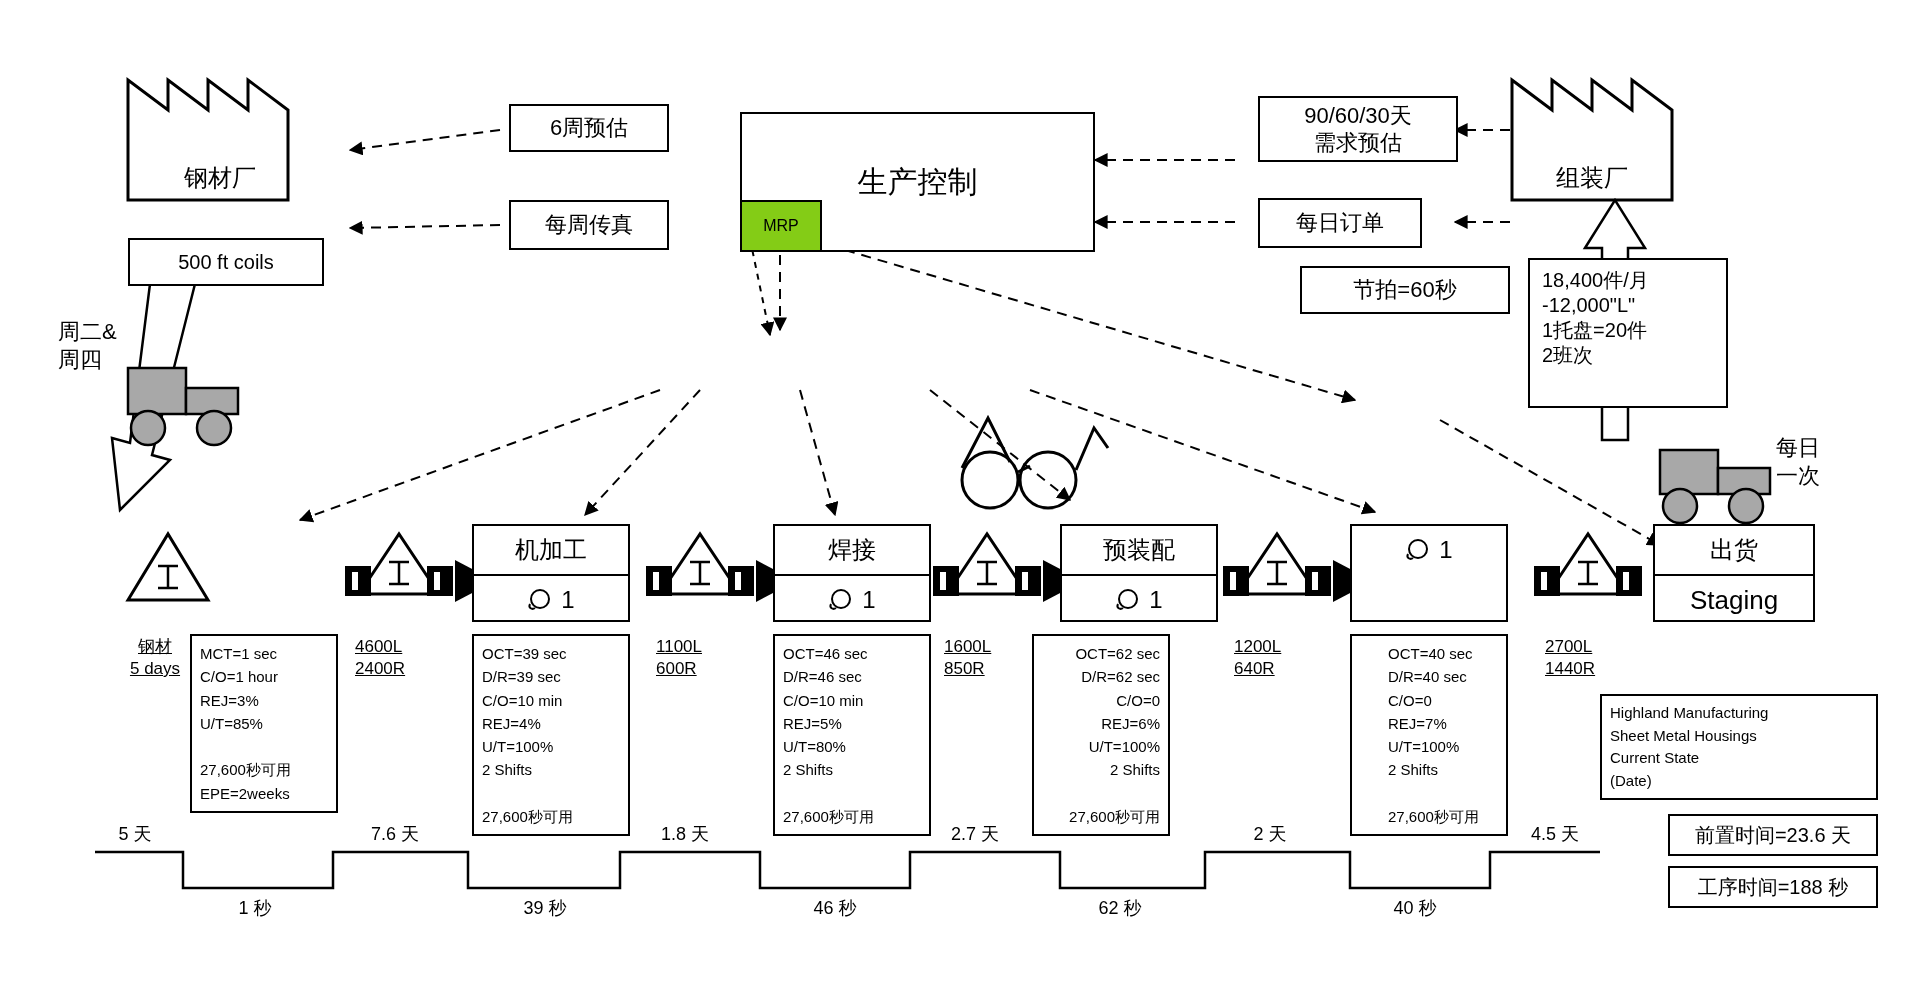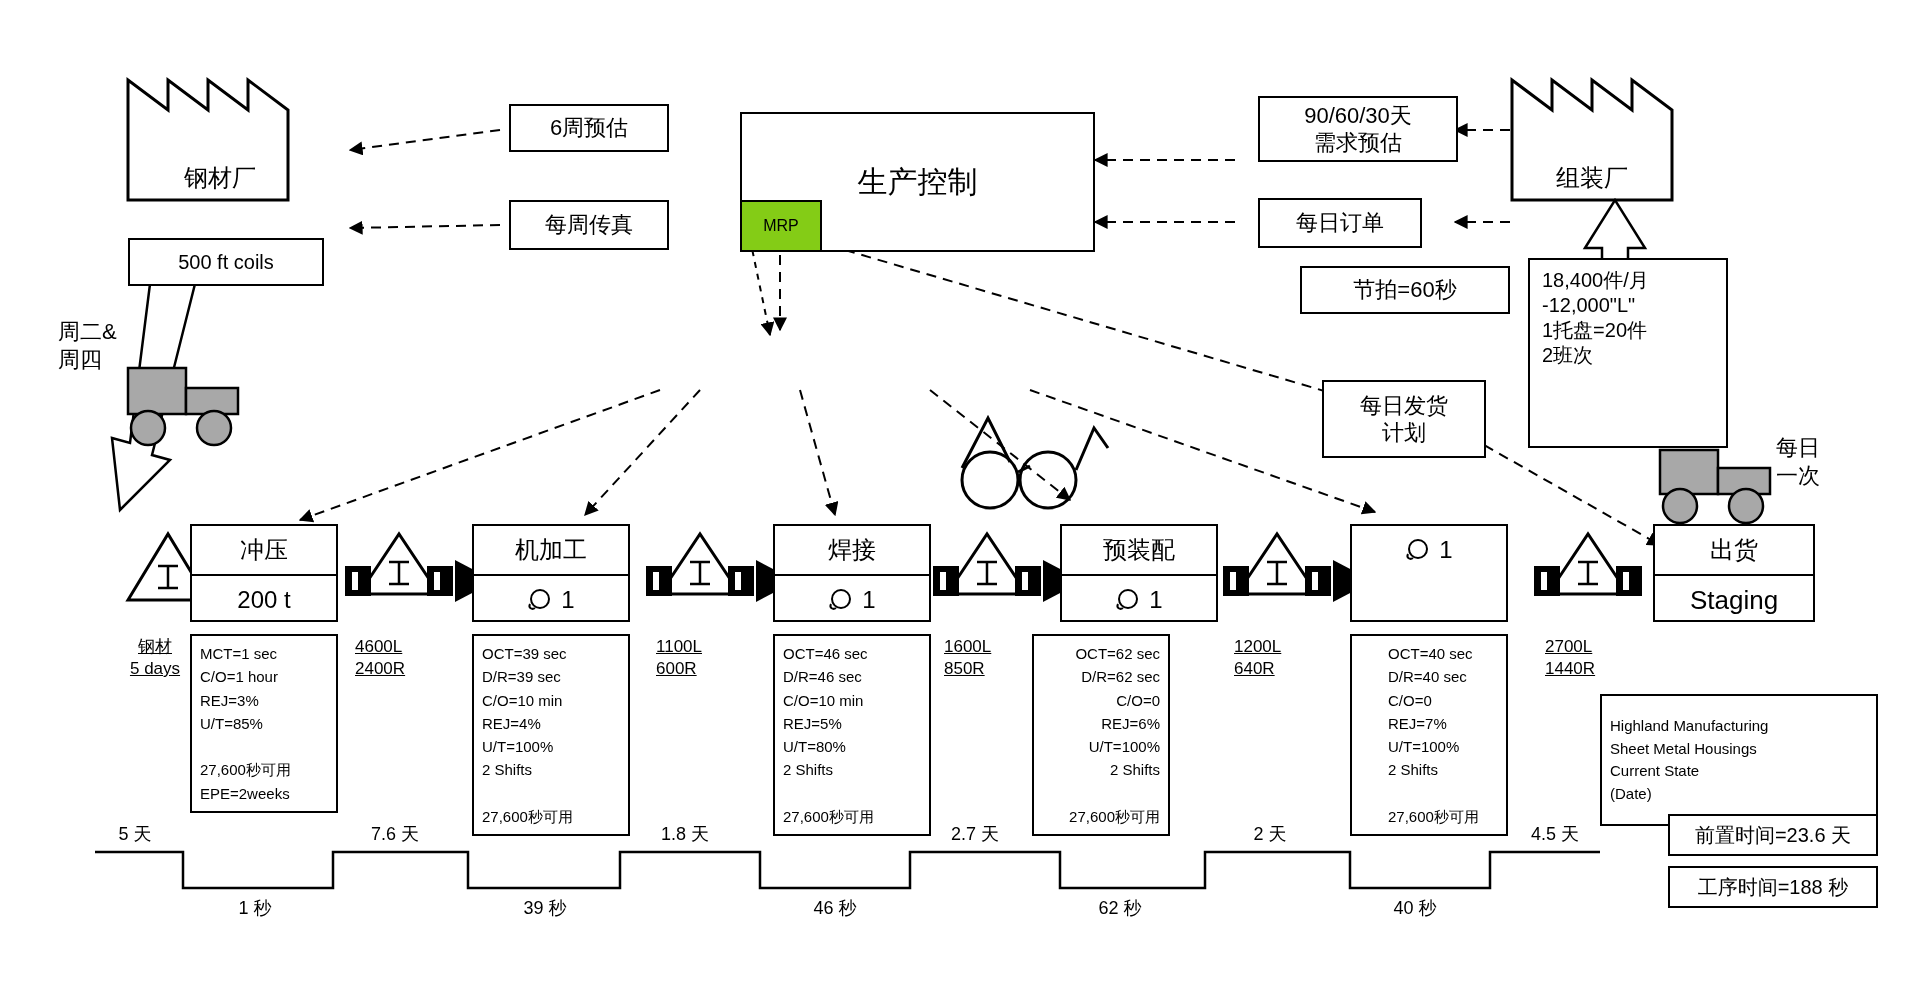--- a/index.html
+++ b/index.html
@@ -10,21 +10,21 @@
   .cn{font-family:"Liberation Sans",sans-serif;} .t20{font-size:20px;} .t22{font-size:22px;}
   .t24{font-size:24px;} .t30{font-size:30px;}
   .lbl{white-space:pre-line;}
   svg.ov{position:absolute;left:0;top:0;width:1920px;height:992px;pointer-events:none;}
   .proc{border:2px solid #000;background:#fff;}
   .proc .hd{height:48px;display:flex;align-items:center;justify-content:center;font-size:24px;border-bottom:2px solid #000;}
   .proc .md{height:48px;display:flex;align-items:center;justify-content:center;gap:8px;font-size:24px;}
   .datab{border:2px solid #000;background:#fff;padding:6px 8px;font-size:15px;line-height:1.55;white-space:pre-line;}
   .inv-label{font-size:17px;line-height:1.3;white-space:pre-line;text-align:center;text-decoration:underline;}
   .tl-num{font-size:18px;text-align:center;}
-  .note{border:2px solid #000;background:#fff;padding:19px 8px;font-size:15px;line-height:1.5;white-space:pre-line;}
+  .note{border:2px solid #000;background:#fff;padding:6px 8px;font-size:15px;line-height:1.5;white-space:pre-line;}
   .mrp{position:absolute;border:2px solid #000;background:#84cc16;font-size:16px;display:flex;align-items:center;justify-content:center;}
 </style>
 </head>
 <body>
 
 <div class="stage">
 
   <svg class="ov" viewBox="0 0 1920 992">
     <defs>
       <marker id="mkArrow" viewBox="0 0 10 10" refX="9" refY="5" markerWidth="7" markerHeight="7" orient="auto-start-reverse">
@@ -164,49 +164,43 @@
   <div class="abs box cn t30" style="left:740px;top:112px;width:355px;height:140px;">生产控制</div>
   <div class="mrp" style="left:740px;top:200px;width:78px;height:48px;">MRP</div>
 
   <div class="abs box cn t22 lbl" style="left:1258px;top:96px;width:200px;height:66px;">90/60/30天
 需求预估</div>
 
   <div class="abs box cn t22" style="left:1258px;top:198px;width:164px;height:50px;">每日订单</div>
 
   <div class="abs box cn t22" style="left:1300px;top:266px;width:210px;height:48px;">节拍=60秒</div>
 
-  <div class="abs box cn t20 lbl" style="left:1528px;top:258px;width:200px;height:190px;justify-content:flex-start;align-items:flex-start;padding:8px 12px;text-align:left;">18,400件/月
+  <div class="abs box cn t20 lbl" style="left:1528px;top:258px;width:200px;height:150px;justify-content:flex-start;align-items:flex-start;padding:8px 12px;text-align:left;">18,400件/月
 -12,000"L"
 1托盘=20件
 2班次</div>
 
-  <div class="abs box cn t22 lbl" style="left:1322px;top:380px;width:164px;height:78px;">每日发货
-计划</div>
 
 
   <div class="abs cn t22 lbl" style="left:1776px;top:434px;width:120px;text-align:left;line-height:1.25;">每日
 一次</div>
 
   <div class="abs inv-label" style="left:90px;top:636px;width:130px;">钢材
 5 days</div>
   <div class="abs inv-label" style="left:355px;top:636px;width:110px;text-align:left;">4600L
 2400R</div>
   <div class="abs inv-label" style="left:656px;top:636px;width:110px;text-align:left;">1100L
 600R</div>
   <div class="abs inv-label" style="left:944px;top:636px;width:110px;text-align:left;">1600L
 850R</div>
   <div class="abs inv-label" style="left:1234px;top:636px;width:110px;text-align:left;">1200L
 640R</div>
   <div class="abs inv-label" style="left:1545px;top:636px;width:110px;text-align:left;">2700L
 1440R</div>
 
-  <div class="abs proc" style="left:190px;top:524px;width:148px;height:98px;">
-    <div class="hd cn">冲压</div>
-    <div class="md">200 t</div>
-  </div>
   <div class="abs datab" style="left:190px;top:634px;width:148px;">MCT=1 sec
 C/O=1 hour
 REJ=3%
 U/T=85%
 
 27,600秒可用
 EPE=2weeks</div>
 
   <div class="abs proc" style="left:472px;top:524px;width:158px;height:98px;">
     <div class="hd cn">机加工</div>

